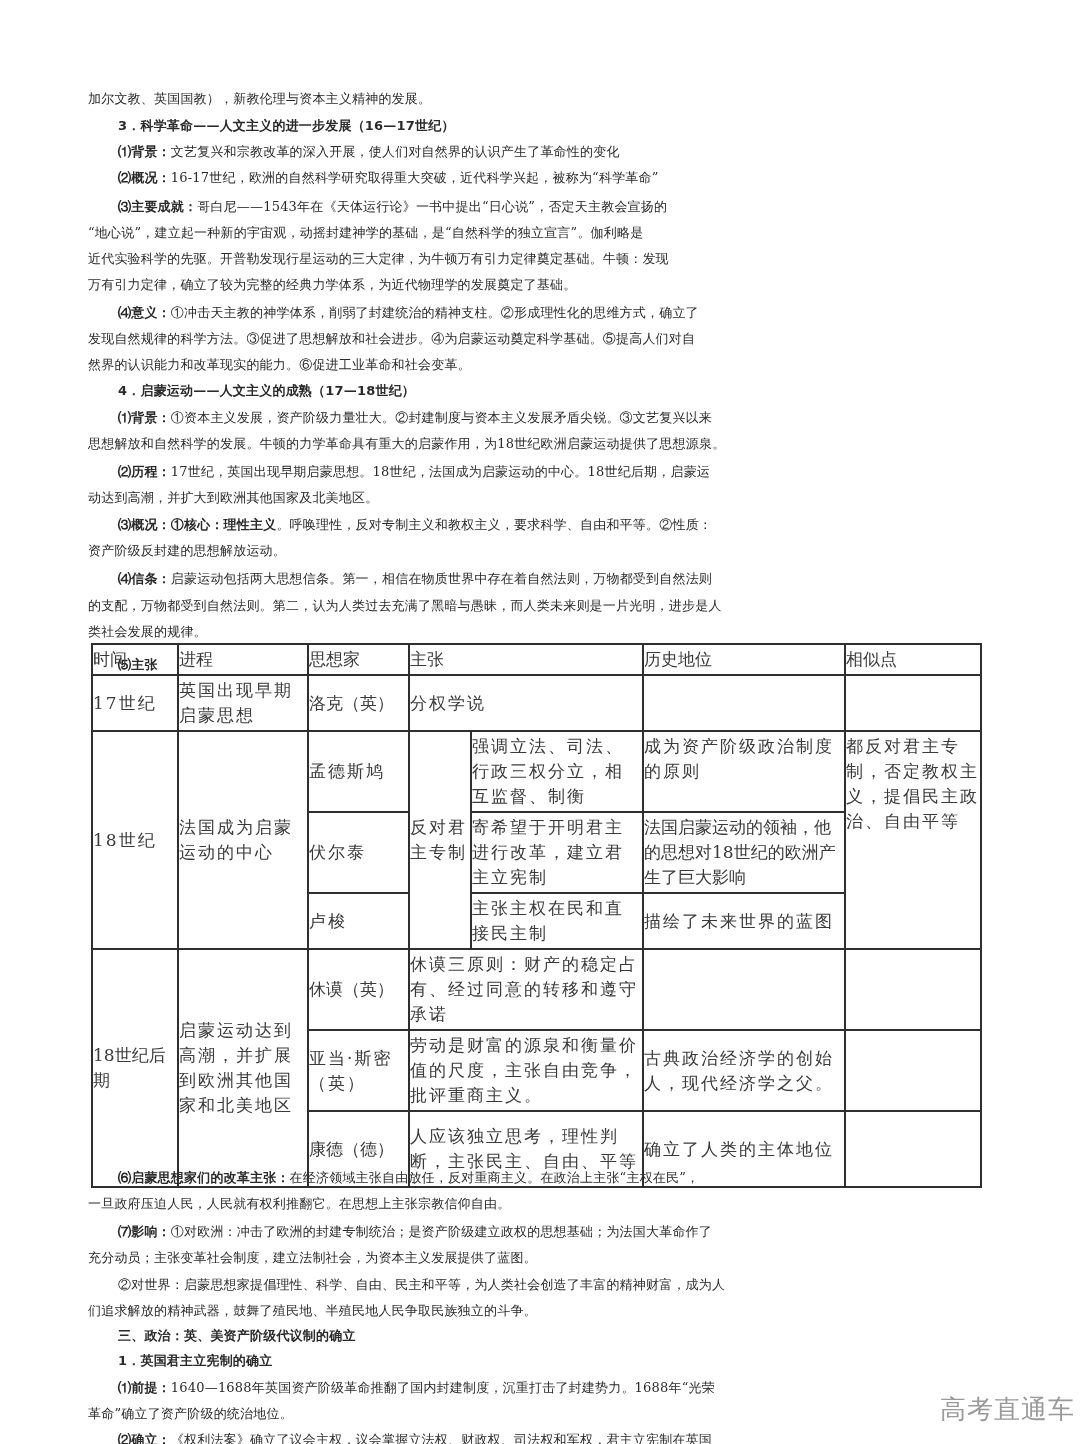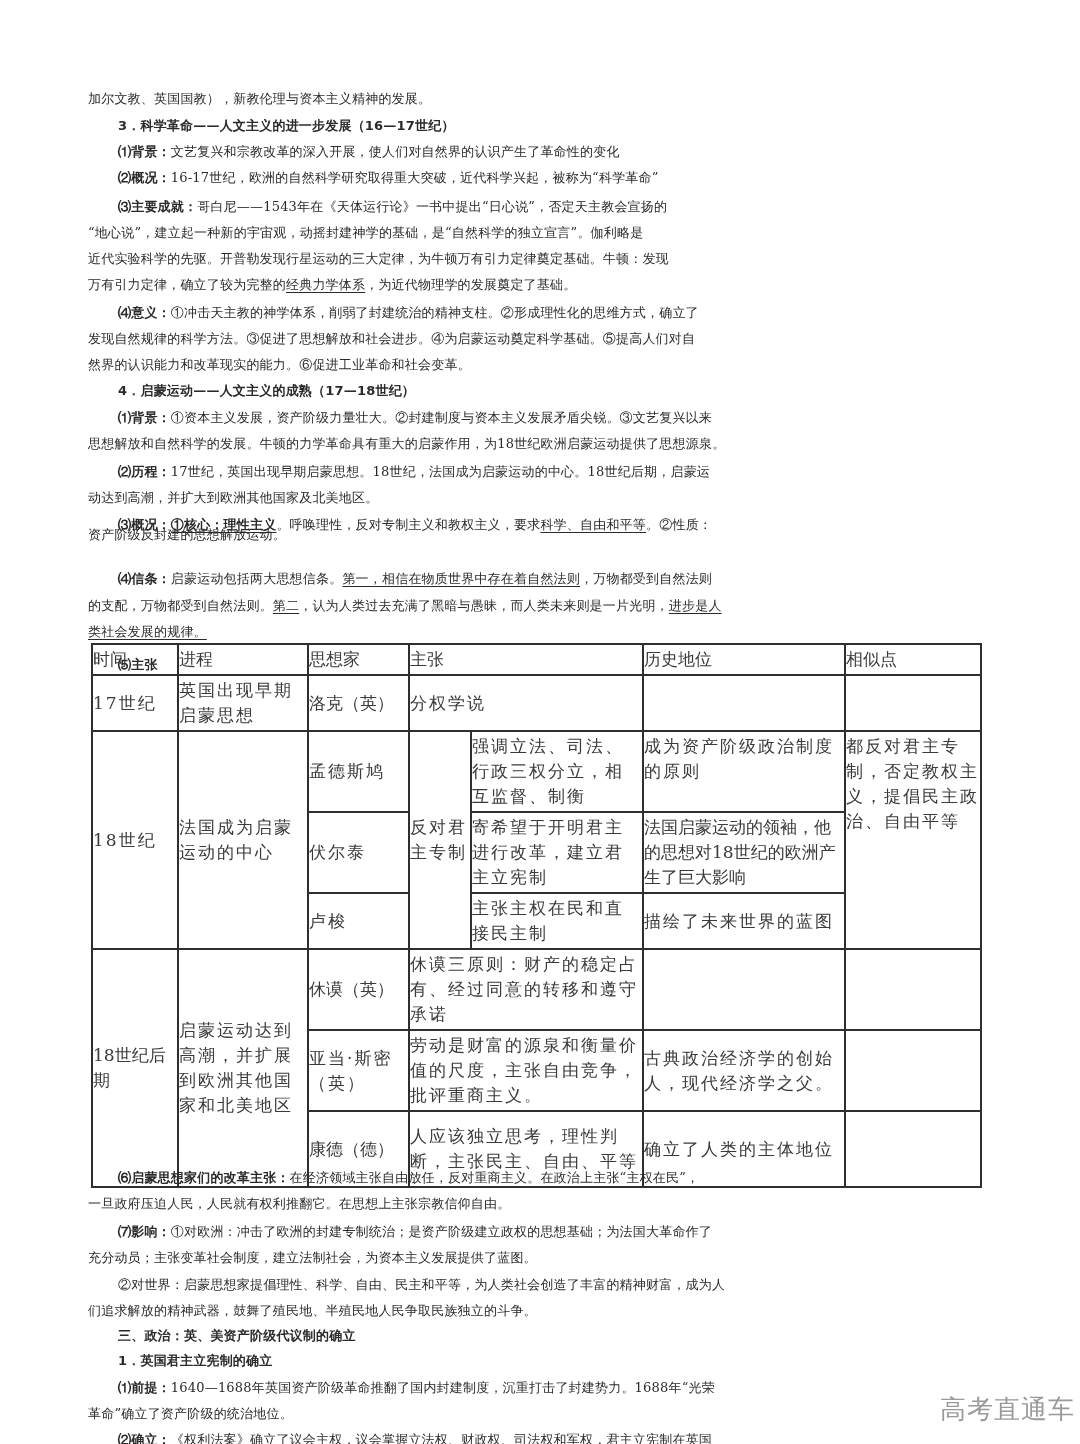--- a/index.html
+++ b/index.html
@@ -7,21 +7,21 @@
     width:1080px; height:1444px; overflow:hidden; background:#ffffff; position:relative;
     font-family:"DejaVu Serif","Liberation Serif",serif; color:#2a2a2a;
   }
   .page { position:absolute; left:88px; top:0; width:905px; }
   .ln {
     position:absolute; left:0; width:905px; font-size:13px; line-height:26px;
     white-space:nowrap; letter-spacing:0.2px;
   }
   .ind { left:30px; width:875px; }
   .b { font-weight:bold;margin-top:32px; }
-  .u { text-decoration:underline; text-decoration-thickness:1px; text-underline-offset:3px; }
+  .u { text-decoration-thickness:1px; text-underline-offset:3px; }
   .h { font-weight:bold; font-family:"DejaVu Sans","Liberation Sans",sans-serif; }
   table.tbl {
     position:absolute; left:91px; top:643px; border-collapse:collapse;
     font-size:17px; line-height:25px; color:#3a3a3a; table-layout:fixed;
   }
   .tbl td {
     border:2px solid #2f2f2f; padding:2px 0; vertical-align:middle; letter-spacing:2px;
   }
   .tbl td.top { vertical-align:top; }
   .tbl .hd td { height:24px; letter-spacing:0; }
@@ -52,21 +52,21 @@
 
   <div class="ln ind h" style="top:378px">4．启蒙运动——人文主义的成熟（17—18世纪）</div>
 
   <div class="ln ind" style="top:405px"><span class="b">⑴背景：</span><span>①资本主义发展，资产阶级力量壮大。②封建制度与资本主义发展矛盾尖锐。③文艺复兴以来</span></div>
   <div class="ln" style="top:431px">思想解放和自然科学的发展。牛顿的力学革命具有重大的启蒙作用，为18世纪欧洲启蒙运动提供了思想源泉。</div>
 
   <div class="ln ind" style="top:459px"><span class="b">⑵历程：</span><span>17世纪，英国出现早期启蒙思想。18世纪，法国成为启蒙运动的中心。18世纪后期，启蒙运</span></div>
   <div class="ln" style="top:485px">动达到高潮，并扩大到欧洲其他国家及北美地区。</div>
 
   <div class="ln ind" style="top:512px"><span class="b">⑶概况：</span><span class="u b">①核心：理性主义</span><span>。呼唤理性，反对专制主义和教权主义，要求</span><span class="u">科学、自由和平等</span><span>。②性质：</span></div>
-  <div class="ln" style="top:522px">资产阶级反封建的思想解放运动。</div>
+  <div class="ln" style="top:538px">资产阶级反封建的思想解放运动。</div>
 
   <div class="ln ind" style="top:566px"><span class="b">⑷信条：</span><span>启蒙运动包括两大思想信条。</span><span class="u">第一，相信在物质世界中存在着自然法则</span><span>，万物都受到自然法则</span></div>
   <div class="ln" style="top:593px"><span>的支配，万物都受到自然法则。</span><span class="u">第二</span><span>，认为人类过去充满了黑暗与愚昧，而人类未来则是一片光明，</span><span class="u">进步是人</span></div>
   <div class="ln" style="top:619px"><span class="u">类社会发展的规律。</span></div>
 
   <div class="ln ind b" style="top:619px; left:30px; top:620px;">⑸主张</div>
 </div>
 
 <table class="tbl">
   <colgroup>

